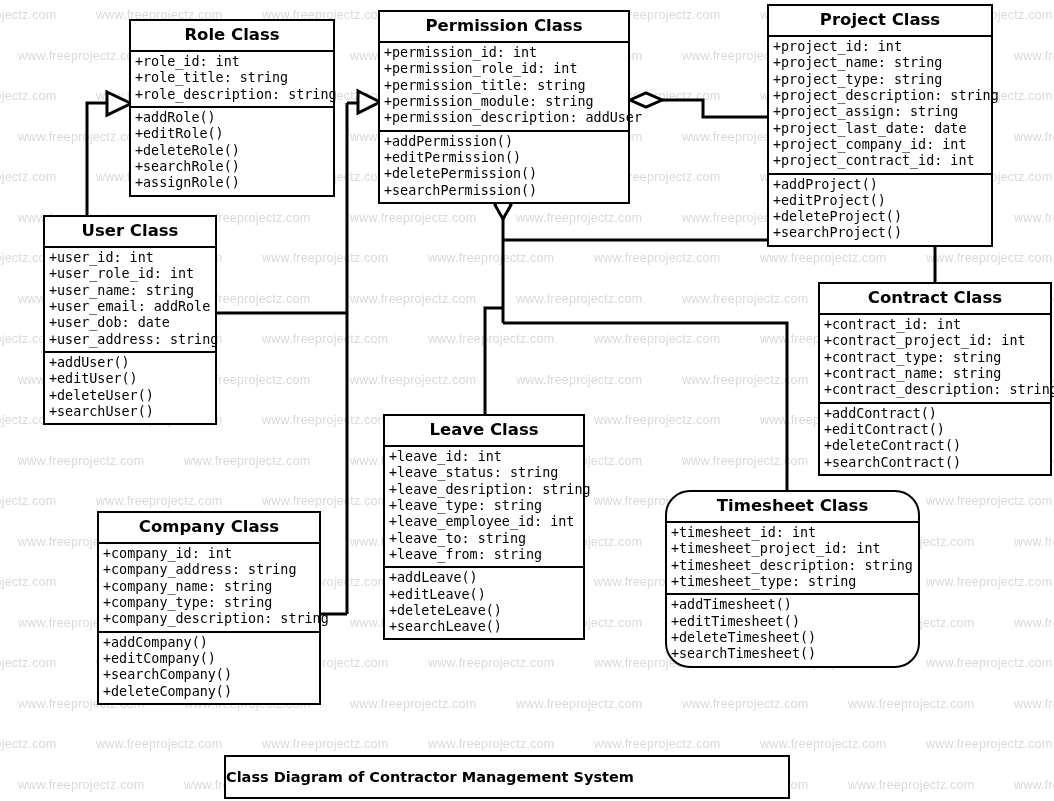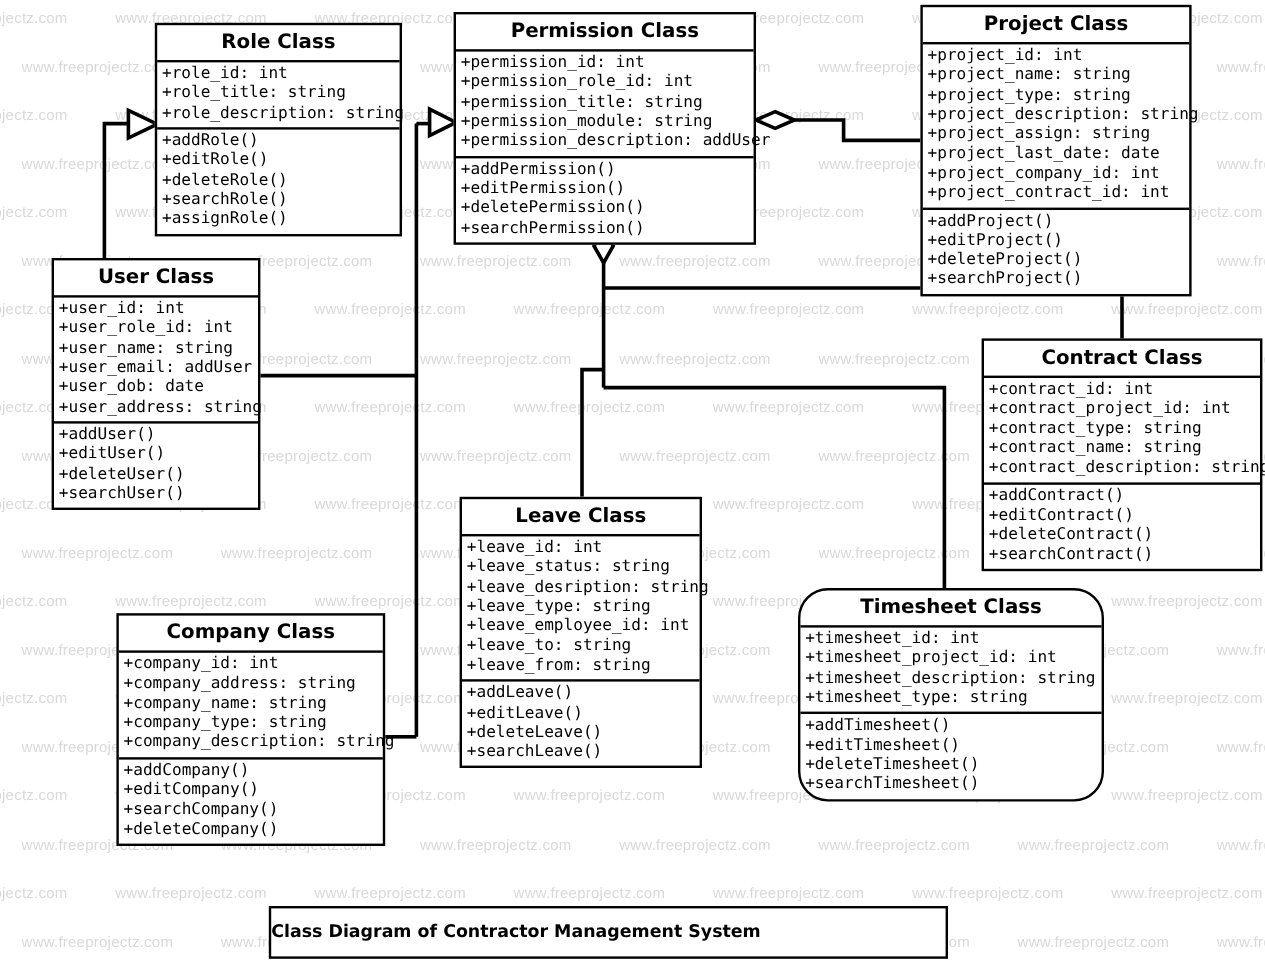--- a/index.html
+++ b/index.html
@@ -297,21 +297,21 @@
       <div class="row">+searchProject()</div>
     </div>
 </div>
 
 <div class="uml" id="box-user" style="left:0px;top:215px;width:174px;margin-left:43px;">
   <div class="title">User Class</div>
   <div class="attrs">
       <div class="row">+user_id: int</div>
       <div class="row">+user_role_id: int</div>
       <div class="row">+user_name: string</div>
-      <div class="row">+user_email: addUser</div>
+      <div class="row">+user_email: addRole</div>
       <div class="row">+user_dob: date</div>
       <div class="row">+user_address: string</div>
     </div>
   <div class="ops">
       <div class="row">+addUser()</div>
       <div class="row">+editUser()</div>
       <div class="row">+deleteUser()</div>
       <div class="row">+searchUser()</div>
     </div>
 </div>

